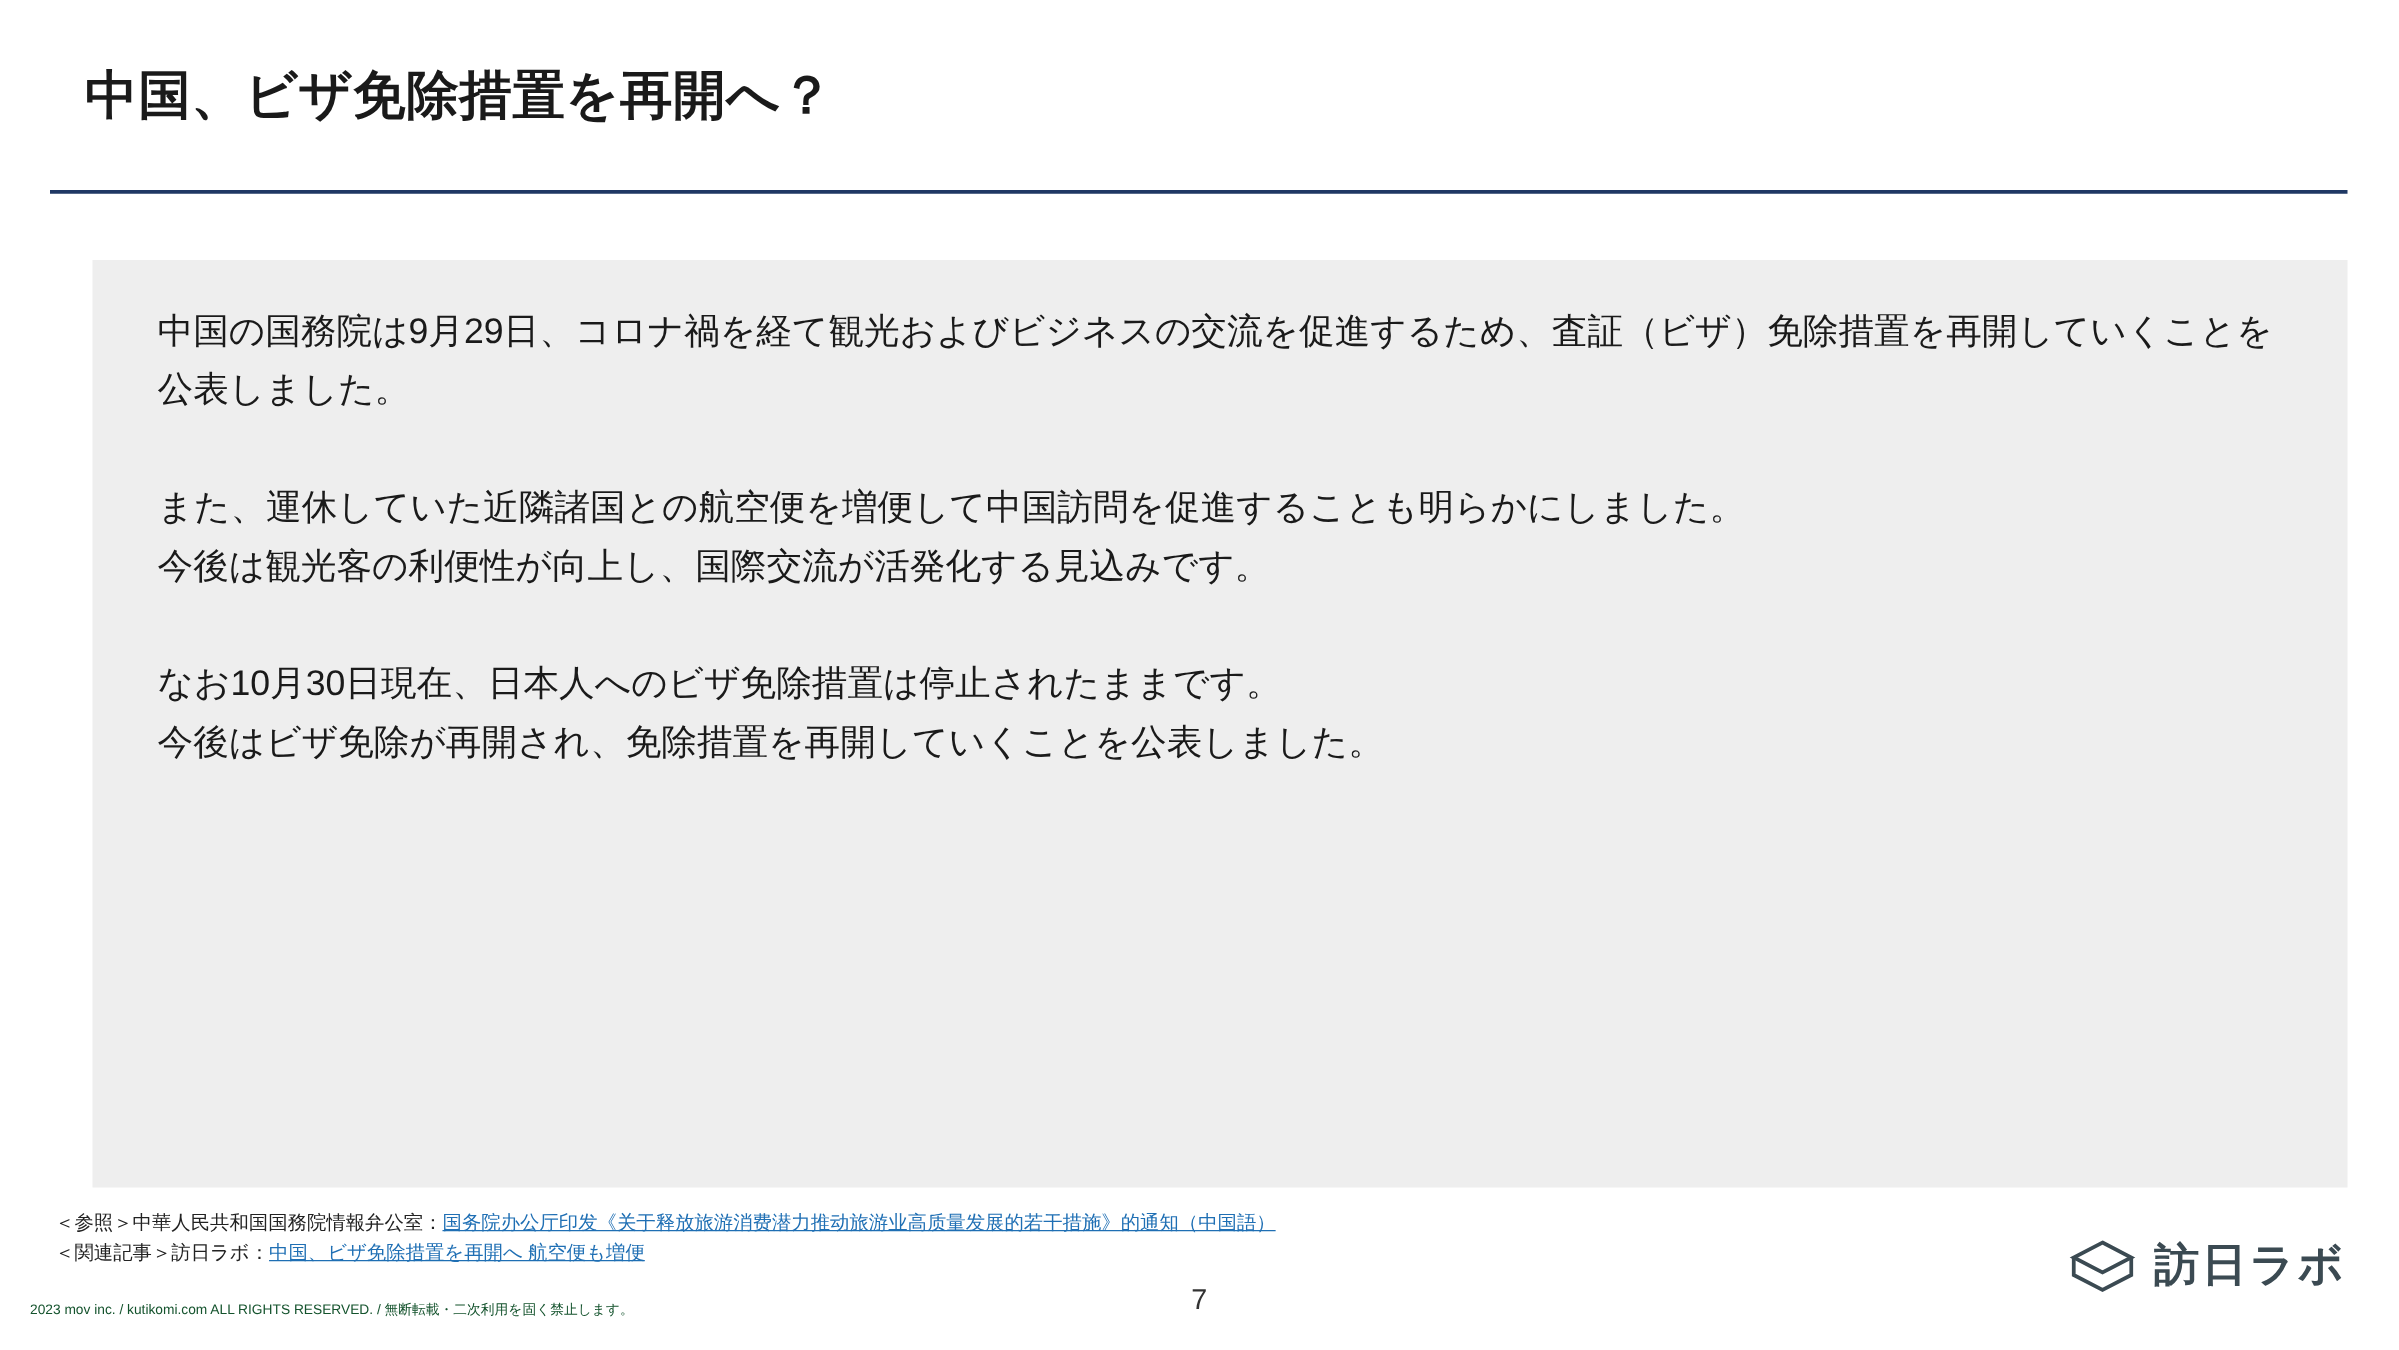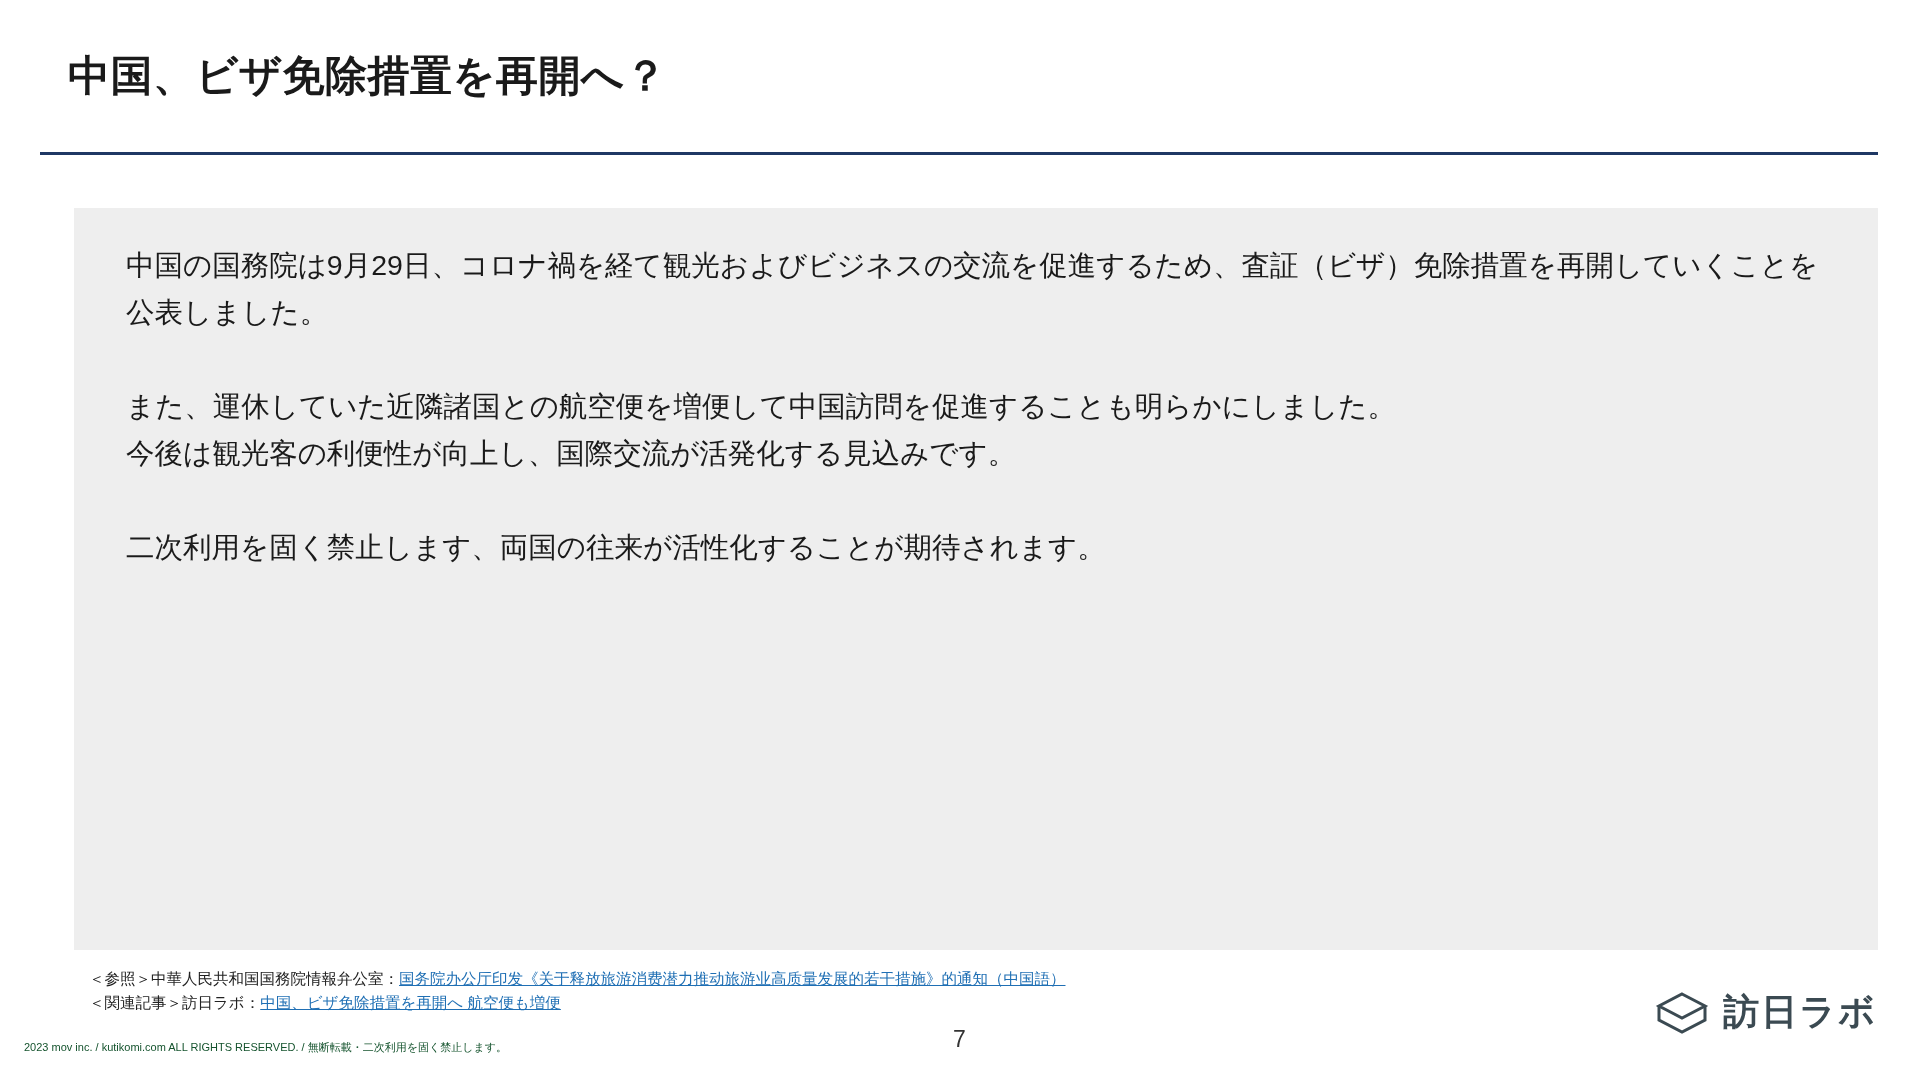--- a/index.html
+++ b/index.html
@@ -74,21 +74,20 @@
   .refs {
     position: absolute;
     left: 44px;
     top: 967px;
     font-size: 15.5px;
     color: #222222;
     line-height: 24px;
   }
   .refs .line {
     white-space: nowrap;
-    margin-left: 45px;
   }
   .refs a {
     color: #1f6fb4;
     text-decoration: underline;
   }
 
   
   .copyright {
     position: absolute;
     left: 24px;
@@ -137,21 +136,22 @@
   <div class="title-rule"></div>
 
   <div class="body-panel"></div>
 
   <div class="body-text">
     <p>中国の国務院は9月29日、コロナ禍を経て観光およびビジネスの交流を促進するため、査証（ビザ）免除措置を再開していくことを公表しました。</p>
     <div class="gap"></div>
     <p>また、運休していた近隣諸国との航空便を増便して中国訪問を促進することも明らかにしました。</p>
     <p>今後は観光客の利便性が向上し、国際交流が活発化する見込みです。</p>
     <div class="gap"></div>
-    <p>二次利用を固く禁止します、両国の往来が活性化することが期待されます。</p>
+    <p>なお10月30日現在、日本人へのビザ免除措置は停止されたままです。</p>
+    <p>今後はビザ免除が再開され、免除措置を再開していくことを公表しました。</p>
   </div>
 
   <div class="refs">
     <div class="line">
       <span>＜参照＞中華人民共和国国務院情報弁公室：</span><a href="#">国务院办公厅印发《关于释放旅游消费潜力推动旅游业高质量发展的若干措施》的通知（中国語）</a>
     </div>
     <div class="line">
       <span>＜関連記事＞訪日ラボ：</span><a href="#">中国、ビザ免除措置を再開へ 航空便も増便</a>
     </div>
   </div>

